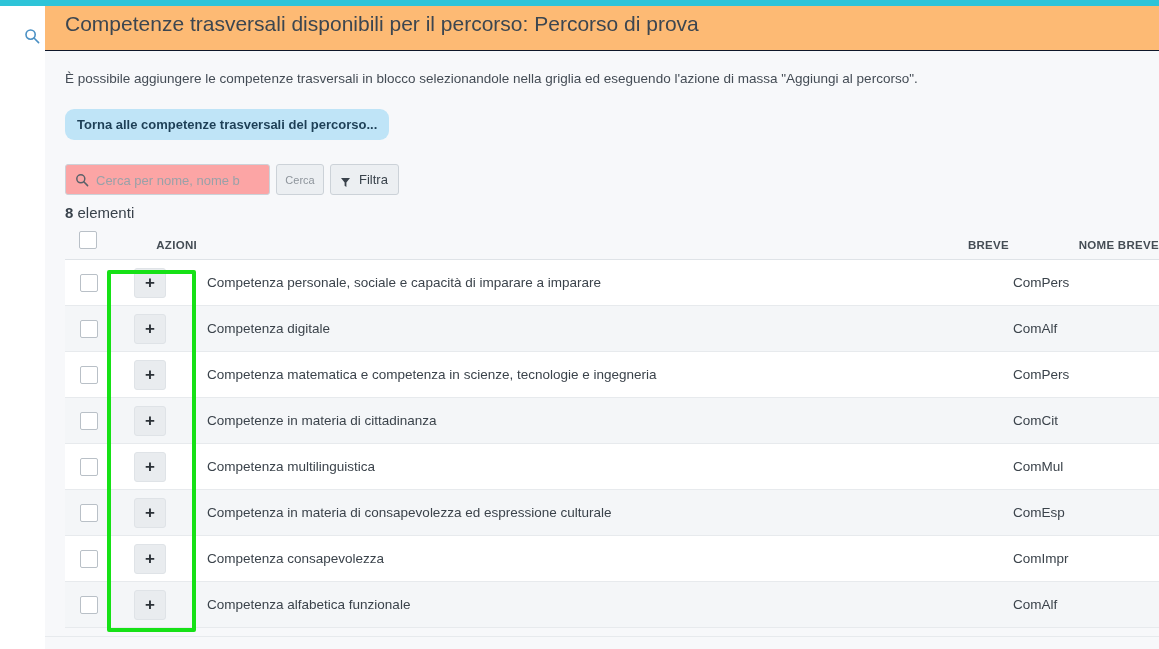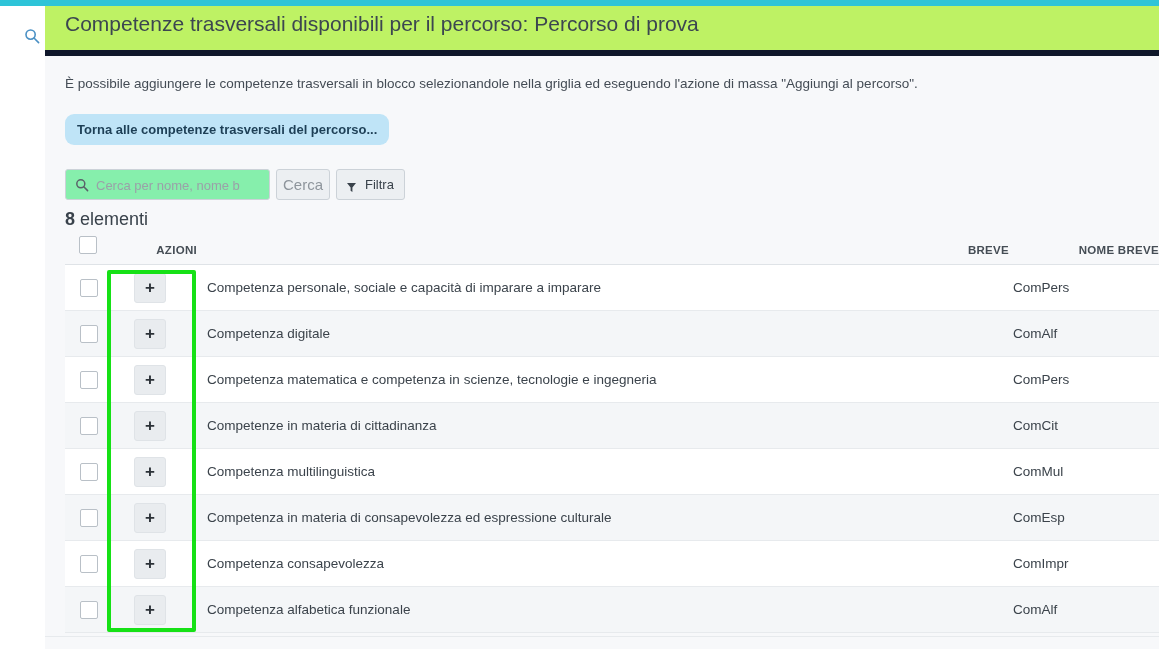--- a/index.html
+++ b/index.html
@@ -55,22 +55,22 @@
     left: 45px;
     top: 6px;
     width: 1114px;
     height: 643px;
     background: #ffffff;
     box-sizing: border-box;
   }
   .page-header {
     position: relative;
     height: 44px;
-    border-bottom: 6px solid #0f172a;
-    background: #bef264;
+    border-bottom: 1px solid #0f172a;
+    background: #fdba74;
   }
   .page-title {
     position: absolute;
     left: 20px;
     top: 6px;
     font-size: 21px;
     font-weight: 400;
     color: #3c4650;
     white-space: nowrap;
   }
@@ -110,21 +110,21 @@
     top: 113px;
     display: flex;
     align-items: stretch;
   }
   .search-box {
     position: relative;
     width: 205px;
     height: 31px;
     border: 1px solid #ccd2d8;
     border-radius: 3px;
-    background: #86efac;
+    background: #fca5a5;
     box-sizing: border-box;
   }
   .search-box .mag {
     position: absolute;
     left: 9px;
     top: 8px;
     width: 14px;
     height: 14px;
     color: #5a6169;
   }
@@ -143,21 +143,21 @@
   }
   .search-input::placeholder { color: #9aa1a8; }
   .btn-cerca {
     margin-left: 6px;
     height: 31px;
     min-width: 48px;
     background: #eceff2;
     border: 1px solid #ccd2d8;
     border-radius: 3px;
     color: #8e959c;
-    font-size: 15px;
+    font-size: 11px;
     cursor: pointer;
     font-family: "Liberation Sans", sans-serif;
   }
   .btn-filtra {
     margin-left: 6px;
     height: 31px;
     background: #eceff2;
     border: 1px solid #ccd2d8;
     border-radius: 3px;
     color: #39424b;
@@ -171,21 +171,21 @@
   }
   .funnel {
     width: 9px;
     height: 9px;
     display: inline-block;
   }
   .count-row {
     position: absolute;
     left: 20px;
     top: 153px;
-    font-size: 18px;
+    font-size: 15px;
     color: #39424b;
   }
   .count-row b { font-weight: bold; }
 
   
   .table-wrap {
     position: absolute;
     left: 20px;
     top: 174px;
     width: 1094px;

